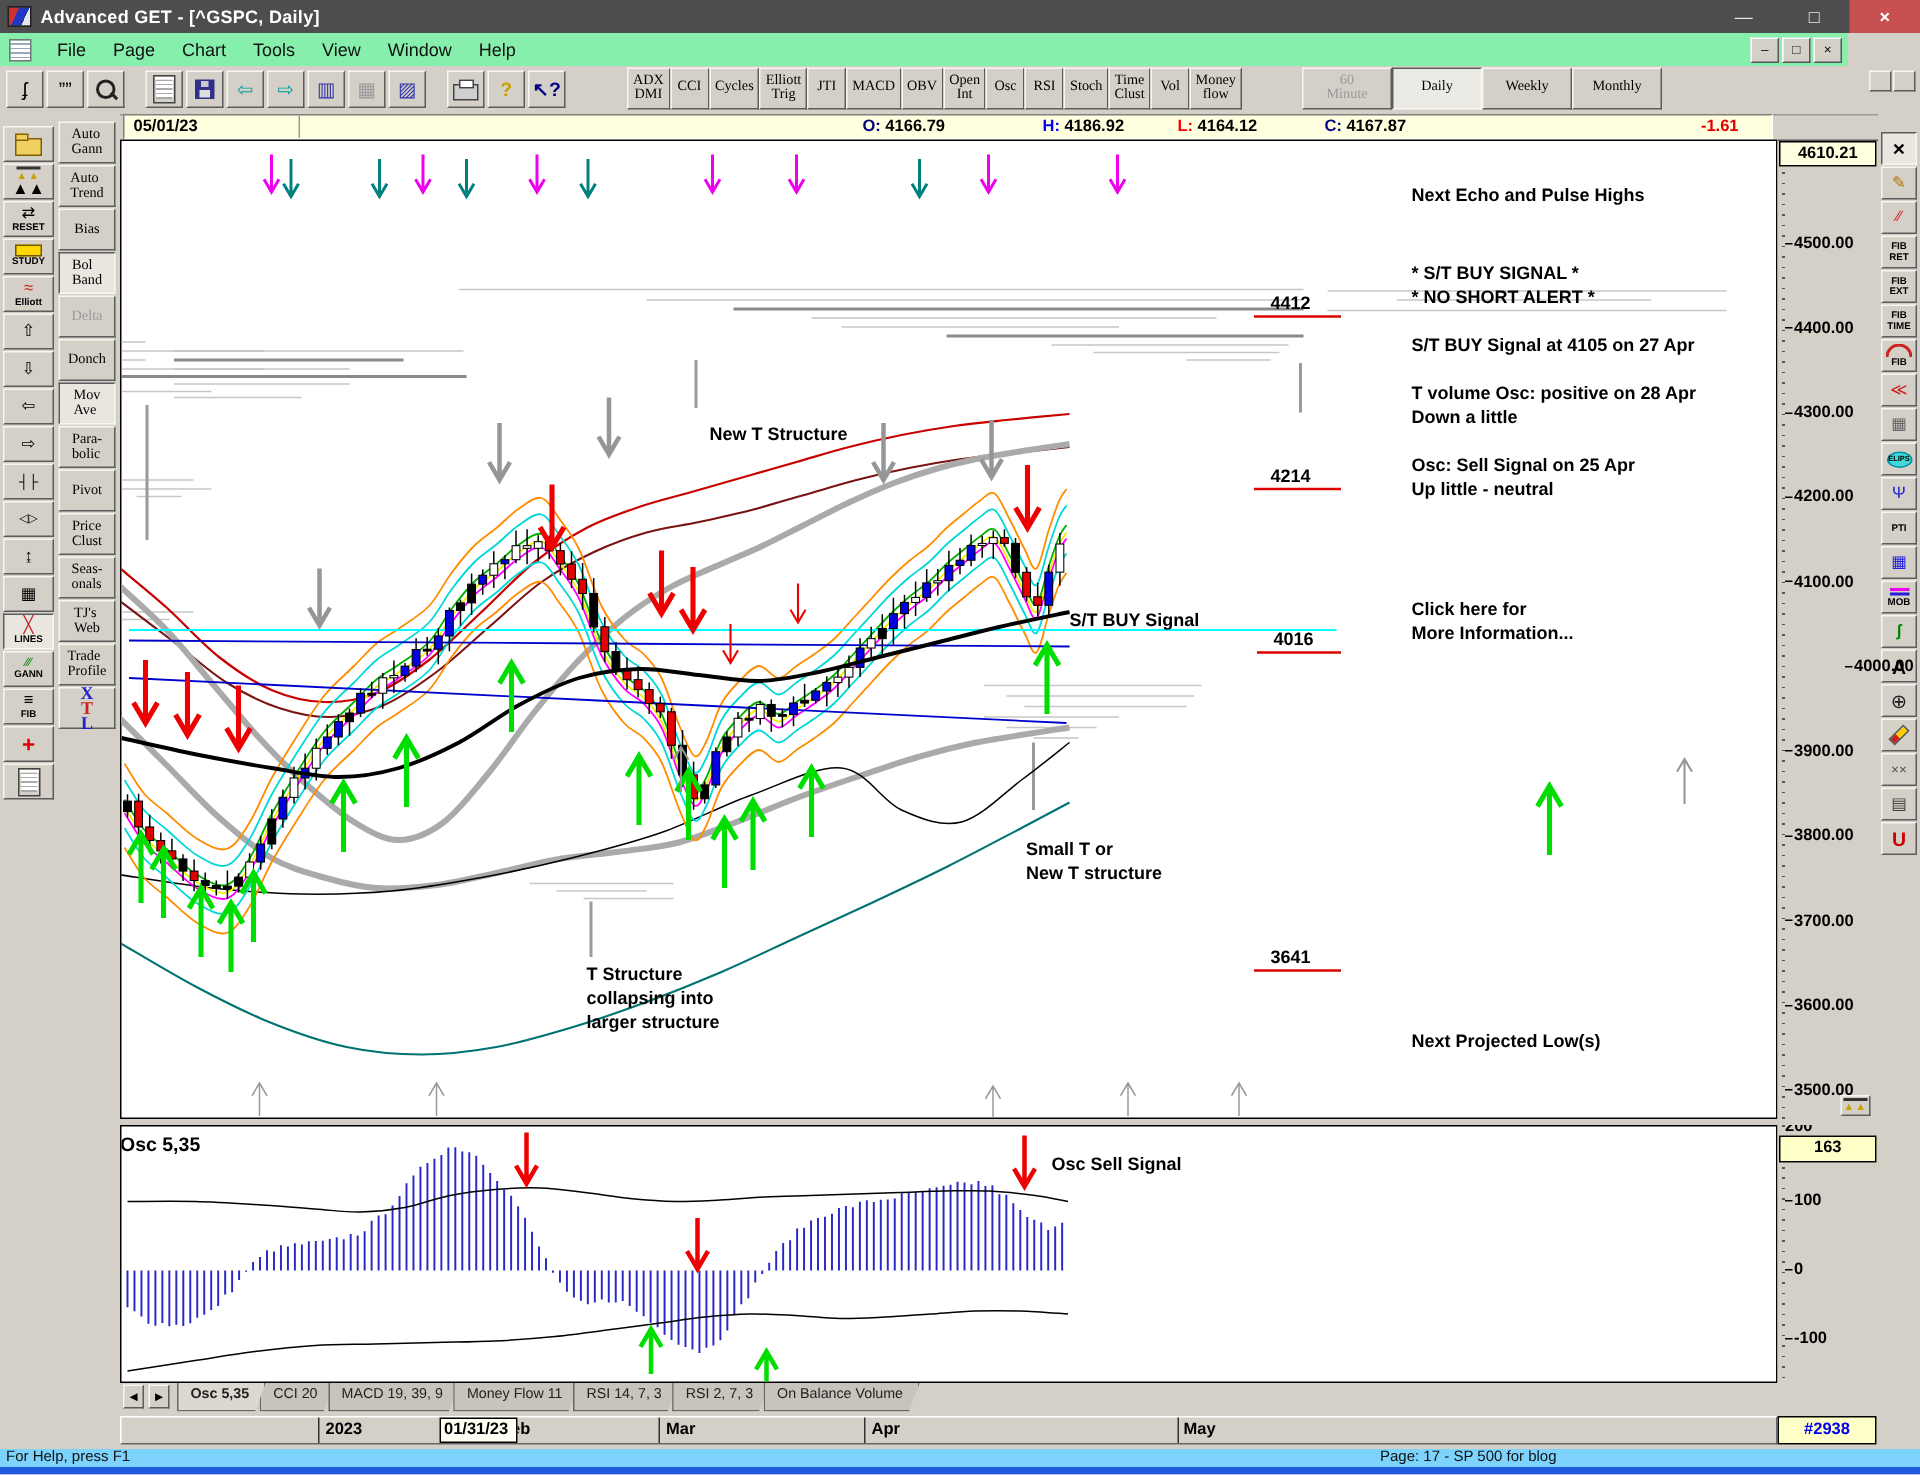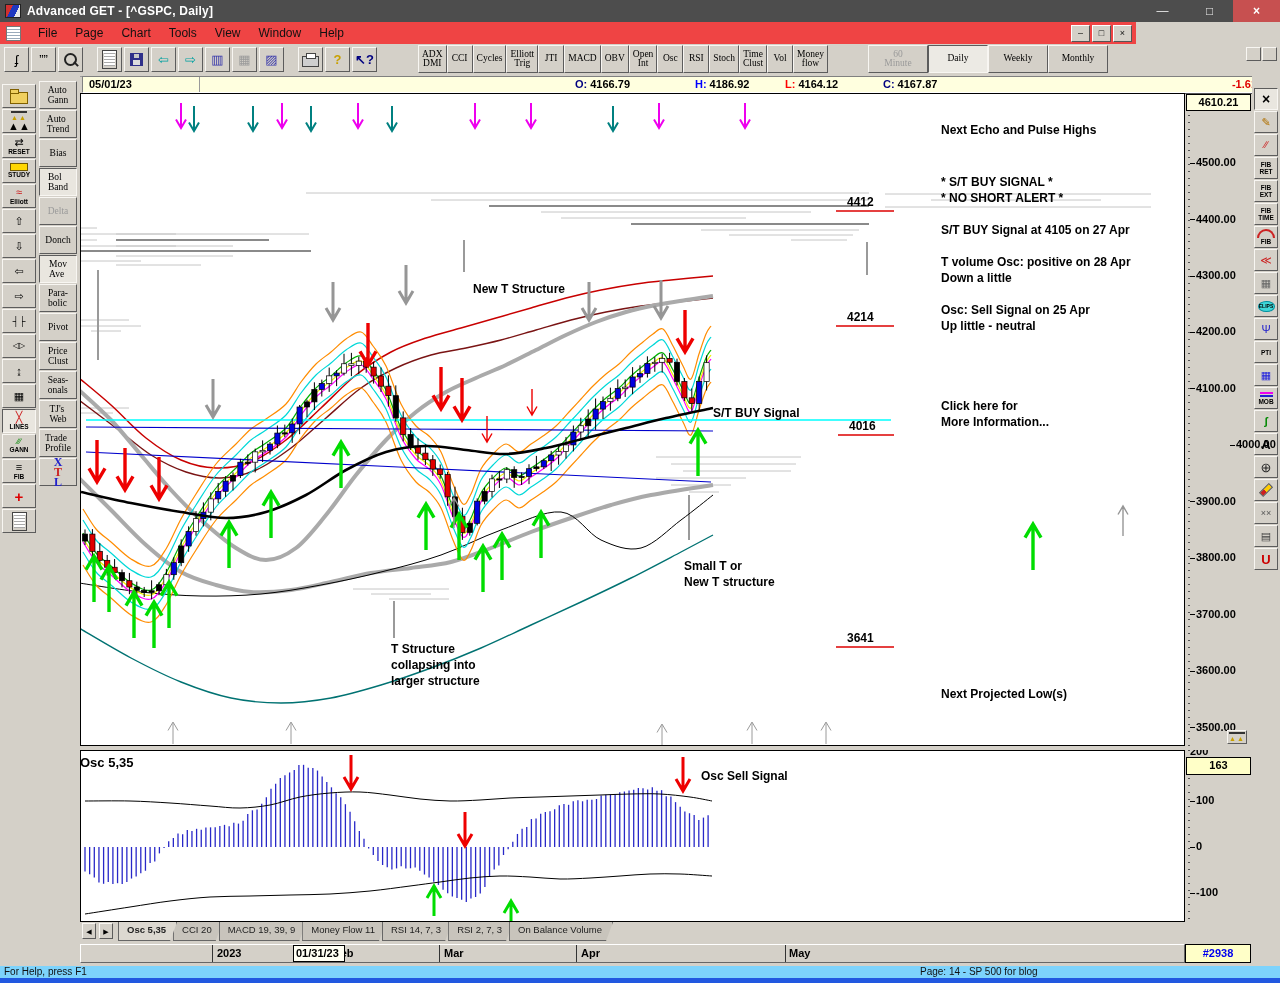--- a/index.html
+++ b/index.html
@@ -6,42 +6,42 @@
   body{width:1280px;height:983px;position:relative;background:#d4d0c8;font-family:"Liberation Sans",sans-serif;overflow:hidden;-webkit-font-smoothing:none}
   .abs{position:absolute}
   
   #titlebar{left:0;top:0;width:1280px;height:22px;background:#4d4d4d;color:#fff;display:flex;align-items:center}
   #app-icon{width:14px;height:12px;margin:0 6px 0 5px;background:linear-gradient(115deg,#d03030 0 35%,#2038c0 35% 70%,#e8e8e8 70%);border:1px solid #222}
   #win-title{font-size:12px;font-weight:bold;letter-spacing:.2px}
   #win-buttons{margin-left:auto;display:flex;height:22px}
   .winbtn{width:47px;height:22px;display:flex;align-items:center;justify-content:center;font-size:12px;color:#e8e8e8}
   .winbtn.close{background:#c75050;color:#fff;font-weight:bold}
   
-  #menubar{left:0;top:22px;width:1136px;height:22px;background:#ef4444;border-bottom:1px solid #c8c8c8;display:flex;align-items:center;font-size:12px;color:#111}
+  #menubar{left:0;top:22px;width:1232px;height:22px;background:#86efac;border-bottom:1px solid #c8c8c8;display:flex;align-items:center;font-size:12px;color:#111}
   #child-icon{width:13px;height:13px;margin:0 8px 0 6px;border:1px solid #777;background:repeating-linear-gradient(#fff 0 2px,#9ab 2px 3px)}
   .menu-item{padding:3px 9px}
   #mdi-buttons{margin-left:auto;display:flex;gap:2px;margin-right:4px}
   .mdibtn{width:17px;height:15px;background:#d4d0c8;border:1px solid;border-color:#fff #555 #555 #fff;font-size:9px;display:flex;align-items:center;justify-content:center}
   
   #toolbar{left:0;top:44px;width:1280px;height:32px;background:#d4d0c8;border-bottom:1px solid #999}
   .b3{background:#d4d0c8;border:1px solid;border-color:#f8f6f2 #5c5c5c #5c5c5c #f8f6f2;box-sizing:border-box;display:flex;align-items:center;justify-content:center;flex-direction:column;line-height:1}
   .b3.pressed{border-color:#5c5c5c #f8f6f2 #f8f6f2 #5c5c5c;background:#e9e6df}
   .b3.disabled{color:#9a9a9a}
   #tool-icons{position:absolute;left:4px;top:3px;display:flex;gap:2px}
   .toolbtn{width:25px;height:25px;font-size:13px}
   .tbspace{width:10px}
   #indicator-group{position:absolute;left:418px;top:45px;display:flex}
   .indbtn{min-width:26px;height:28px;padding:1px 3px;font-family:"Liberation Serif",serif;font-size:9.5px;text-align:center}
   #timeframe-group{position:absolute;left:868px;top:45px;display:flex}
   .tfbtn{width:60px;height:28px;font-family:"Liberation Serif",serif;font-size:9.5px;text-align:center}
   .tfbtn.active{background:#eceae4;border-color:#5c5c5c #f8f6f2 #f8f6f2 #5c5c5c}
   #pane-buttons{position:absolute;left:1246px;top:3px;display:flex;gap:1px}
   .panebtn{width:15px;height:14px}
   
-  #quotebar{left:82px;top:76px;width:1198px;height:17px;background:#ffffdf;border:1px solid;border-color:#808080 #fff #fff #808080;box-sizing:border-box;font-size:11px;font-weight:bold}
+  #quotebar{left:82px;top:76px;width:1100px;height:17px;background:#ffffdf;border:1px solid;border-color:#808080 #fff #fff #808080;box-sizing:border-box;font-size:11px;font-weight:bold}
   #quote-date{position:absolute;left:6px;top:1px}
   #date-divider{position:absolute;left:116px;top:0;width:1px;height:15px;background:#9a9a9a}
   .qfield{position:absolute;top:1px;white-space:nowrap}
   .qv{color:#000;margin-left:3px}
   #quote-change{position:absolute;right:22px;top:1px;color:#e00000}
   
   #sidebar-left{left:0;top:76px;width:80px;height:890px;background:#d4d0c8}
   #col-icons{position:absolute;left:2px;top:8px;width:35px}
   #col-studies{position:absolute;left:39px;top:5px;width:38px}
   .sbtn{width:34px;height:24px;margin-bottom:1px;font-size:11px}
@@ -922,15 +922,15 @@
     <div class="tl-label" style="left: 253px;">Feb</div>
     <div class="tl-label" style="left: 363px;">Mar</div>
     <div class="tl-label" style="left: 500px;">Apr</div>
     <div class="tl-label" style="left: 708px;">May</div>
     <div id="date-box" style="left: 212px; width: 52px;">01/31/23</div>
   </div>
 <div id="page-num-box" class="abs">#2938</div>
 
 <div id="statusbar" class="abs">
   <span id="status-left">For Help, press F1</span>
-  <span id="status-page">Page: 14 - SP 500 for blog</span>
+  <span id="status-page">Page: 17 - SP 500 for blog</span>
 </div>
 <div id="taskbar-strip" class="abs"></div>
 
 </body></html>

